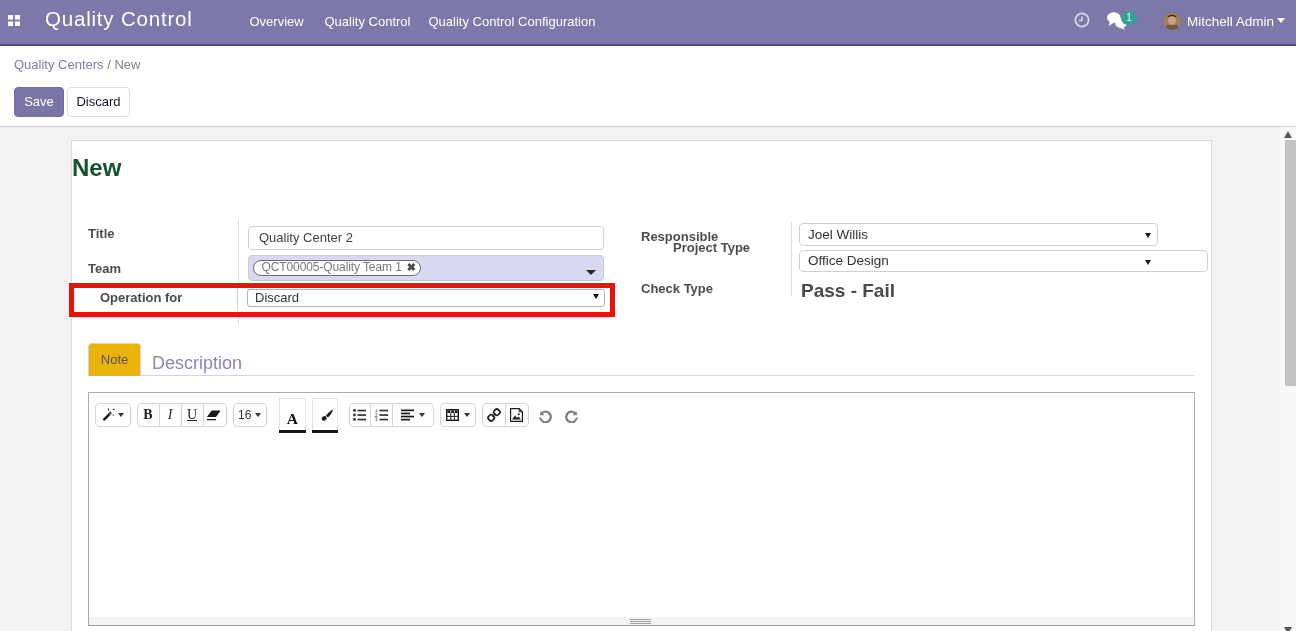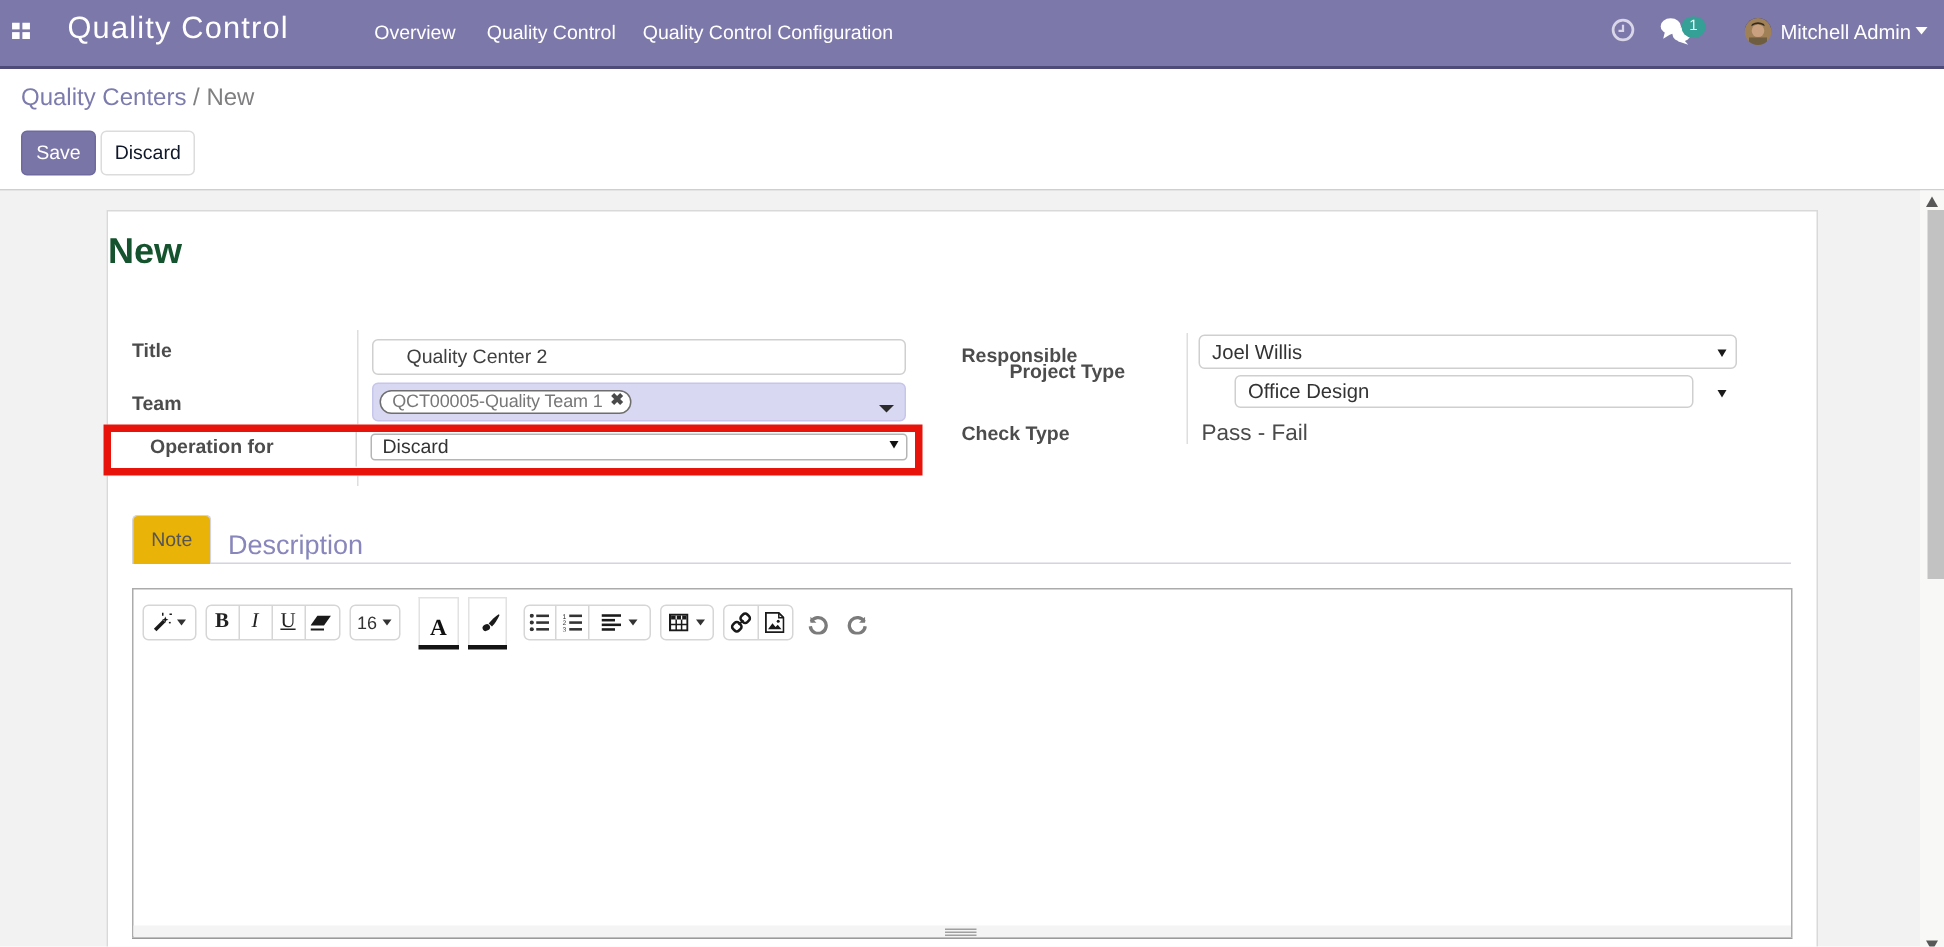--- a/index.html
+++ b/index.html
@@ -14,55 +14,55 @@
 .menuitem { top:14px; color:#fff; font-size:13px; }
 #clockico { left:1074px; top:12px; }
 #chatico { left:1107px; top:12px; }
 #badge { left:1121px; top:11px; width:16px; height:14px; background:#35a095; border-radius:7px; color:#eafaf7; font-size:10px; text-align:center; line-height:14px; }
 #avatar { left:1163px; top:12px; width:18px; height:18px; border-radius:50%; overflow:hidden; }
 #username { left:1187px; top:14px; color:#fff; font-size:13.5px;text-align:right; }
 #usercaret { left:1277px; top:18px; width:0; height:0; border-left:4.5px solid transparent; border-right:4.5px solid transparent; border-top:5px solid #fff; }
 
 
 #cpanel { left:0; top:46px; width:1296px; height:81px; background:#fff; border-bottom:1px solid #cfcfcf; }
-#breadcrumb { left:14px; top:57px; font-size:16px; color:#807f81; }
+#breadcrumb { left:14px; top:57px; font-size:13px; color:#807f81; }
 #breadcrumb .bc1 { color:#7c7bad; }
 #savebtn { left:14px; top:87px; width:50px; height:30px; background:#7a75a7; border:1px solid #6f6a9d; border-radius:4px; color:#fff; font-size:13px; text-align:center; line-height:28px; }
 #discardbtn { left:67px; top:87px; width:63px; height:30px; background:#fff; border:1px solid #dcdcdc; border-radius:4px; color:#0f172a; font-size:13px; text-align:center; line-height:28px; }
 
 
 #sheet { left:71px; top:140px; width:1141px; height:500px; background:#fff; border:1px solid #d9d9d9; }
 #newtitle { left:72px; top:154px; font-size:24px; font-weight:bold; color:#14532d; }
 
 .flabel { font-size:13px; font-weight:bold; color:#4c4c4c; }
 #l_title { left:88px; top:226px; }
 #l_team { left:88px; top:261px; }
 #l_oper { left:100px; top:289.5px; }
 #l_resp { left:641px; top:229px; }
 #l_ptype { left:641px; top:240px;padding-left:32px; }
 #l_ctype { left:641px; top:281px; }
 
-#titleinput { left:248px; top:226px; width:355.5px; height:24px; border:1px solid #cfcfcf; border-radius:4px; background:#fff; font-size:13px; color:#404040; line-height:22px; padding-left:22px; }
+#titleinput { left:248px; top:226px; width:355.5px; height:24px; border:1px solid #cfcfcf; border-radius:4px; background:#fff; font-size:13px; color:#404040; line-height:22px; padding-left:10px; }
 #teamfield { left:247.5px; top:254.5px; width:356.5px; height:26.5px; background:#d9d8f3; border:1px solid #c6c5ea; border-radius:4px; }
 #tagpill { left:253px; top:259.5px; width:168px; height:16.5px; background:#fff; border:1.6px solid #6e6e6e; border-radius:8.5px; font-size:12px; letter-spacing:-0.1px; color:#777; line-height:13.5px; padding-left:7.5px; }
 #tagx { position:absolute; right:4px; top:0.5px; color:#4a4a4a; font-weight:bold; font-size:11px; letter-spacing:0; }
 #teamcaret { left:585.5px; top:269.5px; width:0; height:0; border-left:5px solid transparent; border-right:5px solid transparent; border-top:5px solid #2b2b2b; }
 
 #redbox { left:69px; top:283px; width:546px; height:34px; border:5px solid #e8140c; background:#fff; }
 #redvline { left:237px; top:288px; width:1px; height:23px; background:#d4d4d4; }
 #opselect { left:247px; top:289px; width:358px; height:18px; border:1px solid #b5b5b5; border-radius:3px; background:#fff; font-size:13px; color:#333; line-height:16px; padding-left:7px; }
 #opcaret { left:592.5px; top:294px; width:0; height:0; border-left:3.4px solid transparent; border-right:3.4px solid transparent; border-top:5.6px solid #111; }
 
 .rsel { border:1px solid #cfcfcf; border-radius:4px; background:#fff; font-size:13.5px; color:#333; padding-left:8px; }
 #respsel { left:799px; top:223px; width:359px; height:23px; line-height:21px; }
-#ptypesel { left:823px; top:250px; width:306px; height:22px; line-height:20px; }
+#ptypesel { left:799px; top:250px; width:409px; height:22px; line-height:20px; }
 .selcaret { width:0; height:0; border-left:3.6px solid transparent; border-right:3.6px solid transparent; border-top:5.6px solid #1a1a1a; }
 #caret1 { left:1145.3px; top:233px; }
 #caret2 { left:1145.3px; top:259.5px; }
-#ctypeval { left:801px; top:280px; font-size:15px; color:#4a4a4a; }
+#ctypeval { left:801px; top:280px; font-size:19px; color:#4a4a4a;font-weight:bold; }
 
 
 #tabline { left:140px; top:375px; width:1054px; height:1px; background:#d4d4dc; }
 #notetab { left:88px; top:343px; width:53px; height:33px; background:#eab308; border:1px solid #d4d4dc; border-bottom:none; border-radius:4px 4px 0 0; font-size:13px; color:#555; text-align:center; line-height:32px; }
 #desctab { left:152px; top:353px; font-size:18px; color:#8886bb; }
 
 
 #editor { left:88px; top:392px; width:1107px; height:233px; border:1px solid #ababab; background:#fff; }
 .btngrp { position:absolute; top:403px; height:24px; background:#fff; border:1px solid #d6d6d6; border-radius:4px; display:flex; }
 .tbtn { height:22px; border-right:1px solid #d6d6d6; display:flex; align-items:center; justify-content:center; }

